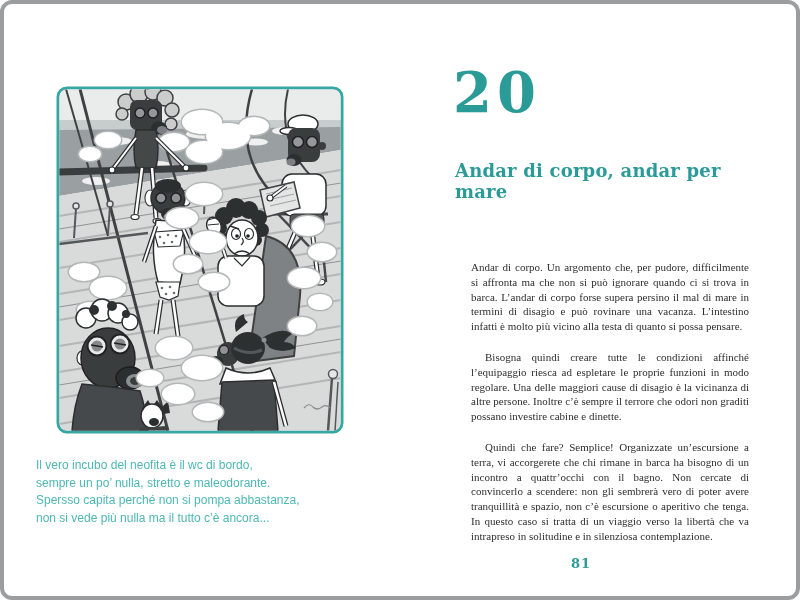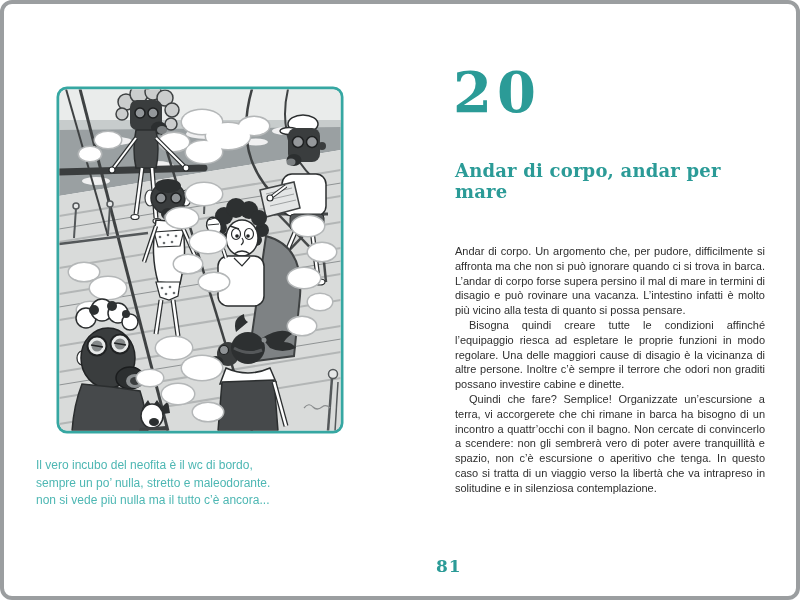--- a/index.html
+++ b/index.html
@@ -23,26 +23,26 @@
   }
   .chapter-title {
     position:absolute; left:455px; top:160px; width:315px;
     color:#2b9b97; font-family:"DejaVu Serif", serif; font-weight:bold;
     font-size:18px; letter-spacing:0.2px;
   }
   .body-text {
     position:absolute; left:455px; top:244px; width:310px;
     color:#2e2e2e; font-size:11px; line-height:14.8px; text-align:justify;
   }
-  .body-text p { margin:0; }
+  .body-text p { margin:16px;font-family:Liberation Serif, serif; }
   .body-text p + p { text-indent:14px; }
   .page-number {
-    position:absolute; left:436px; top:556px; width:330px; text-align:left;
+    position:absolute; left:416px; top:556px; width:330px; text-align:center;
     color:#2b9b97; font-family:"DejaVu Serif", serif; font-weight:bold;
-    font-size:17px; letter-spacing:1px;
+    font-size:13px; letter-spacing:1px;
   }
 </style>
 </head>
 <body>
 
 <div class="stage">
 
   <div>
 
     <svg class="illustration" viewBox="0 0 288 348" xmlns="http://www.w3.org/2000/svg">
@@ -377,20 +377,21 @@
               <ellipse cx="152" cy="326" rx="15" ry="9"></ellipse>
             <ellipse cx="94" cy="292" rx="13" ry="8"></ellipse>
           </g>
         </g>
       </g>
     </svg>
 
     <div class="caption">
       <div>Il vero incubo del neofita è il wc di bordo,</div>
       <div>sempre un po’ nulla, stretto e maleodorante.</div>
+      <div>Spersso capita perché non si pompa abbastanza,</div>
       <div>non si vede più nulla ma il tutto c’è ancora...</div>
     </div>
   </div>
 
   <div>
     <div class="chapter-number">20</div>
     <div class="chapter-title">Andar di corpo, andar per mare</div>
 
     <div class="body-text">
       <p>Andar di corpo. Un argomento che, per pudore, difficilmente si affronta ma che non si può ignorare quando ci si trova in barca. L’andar di corpo forse supera persino il mal di mare in termini di disagio e può rovinare una vacanza. L’intestino infatti è molto più vicino alla testa di quanto si possa pensare.</p>

